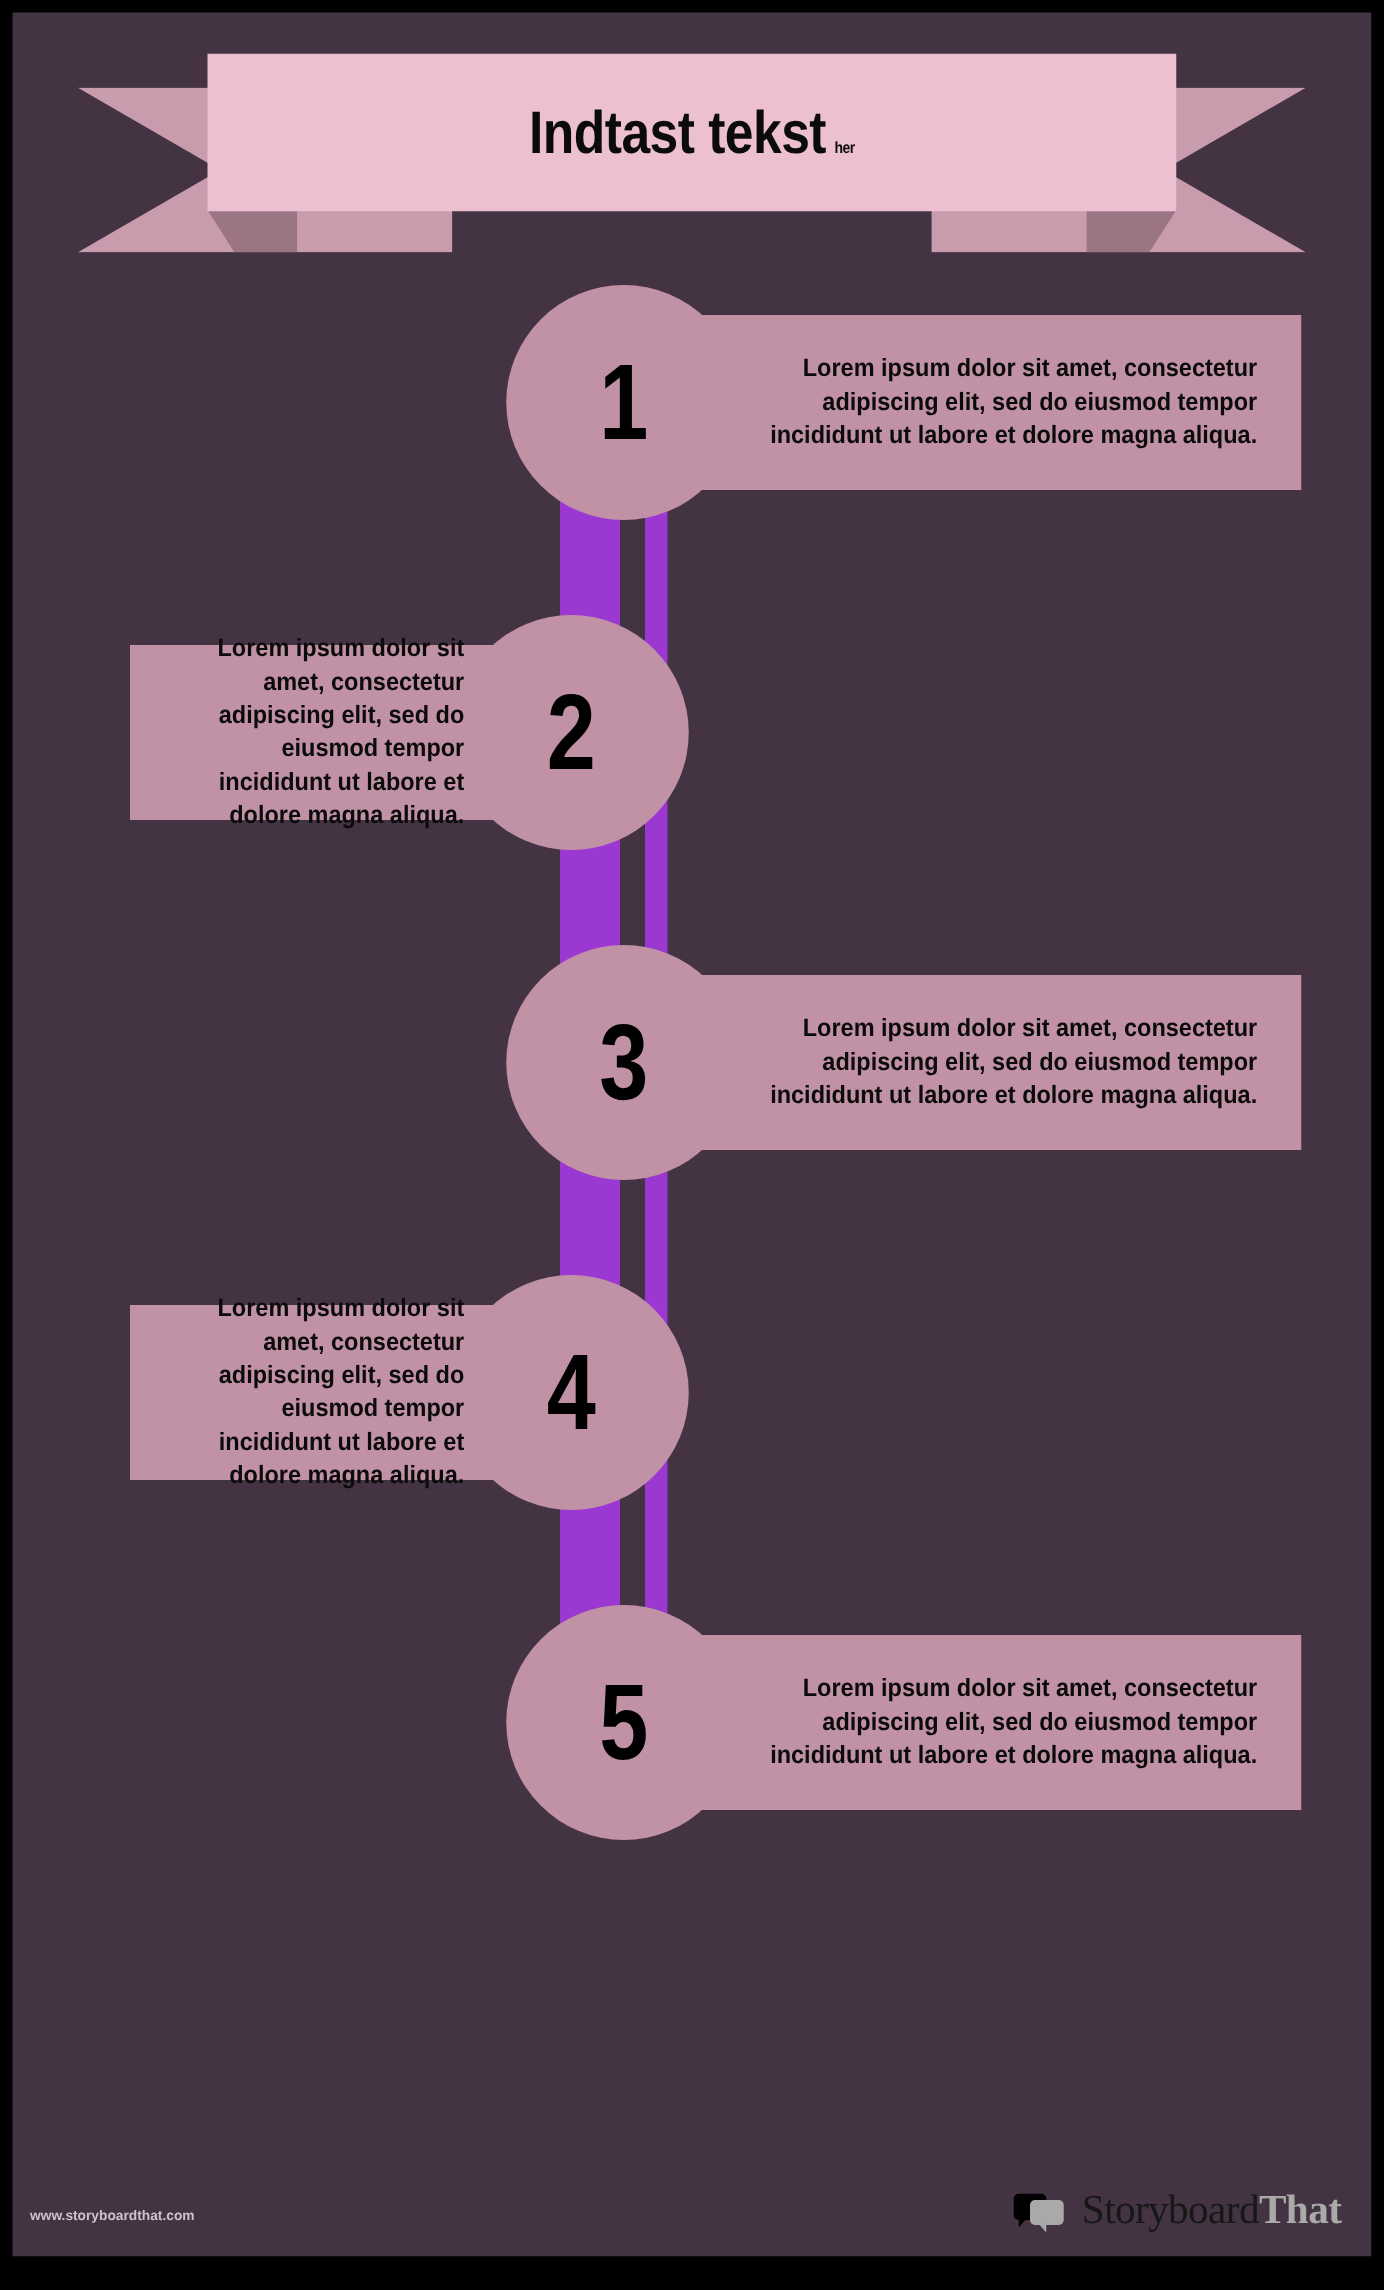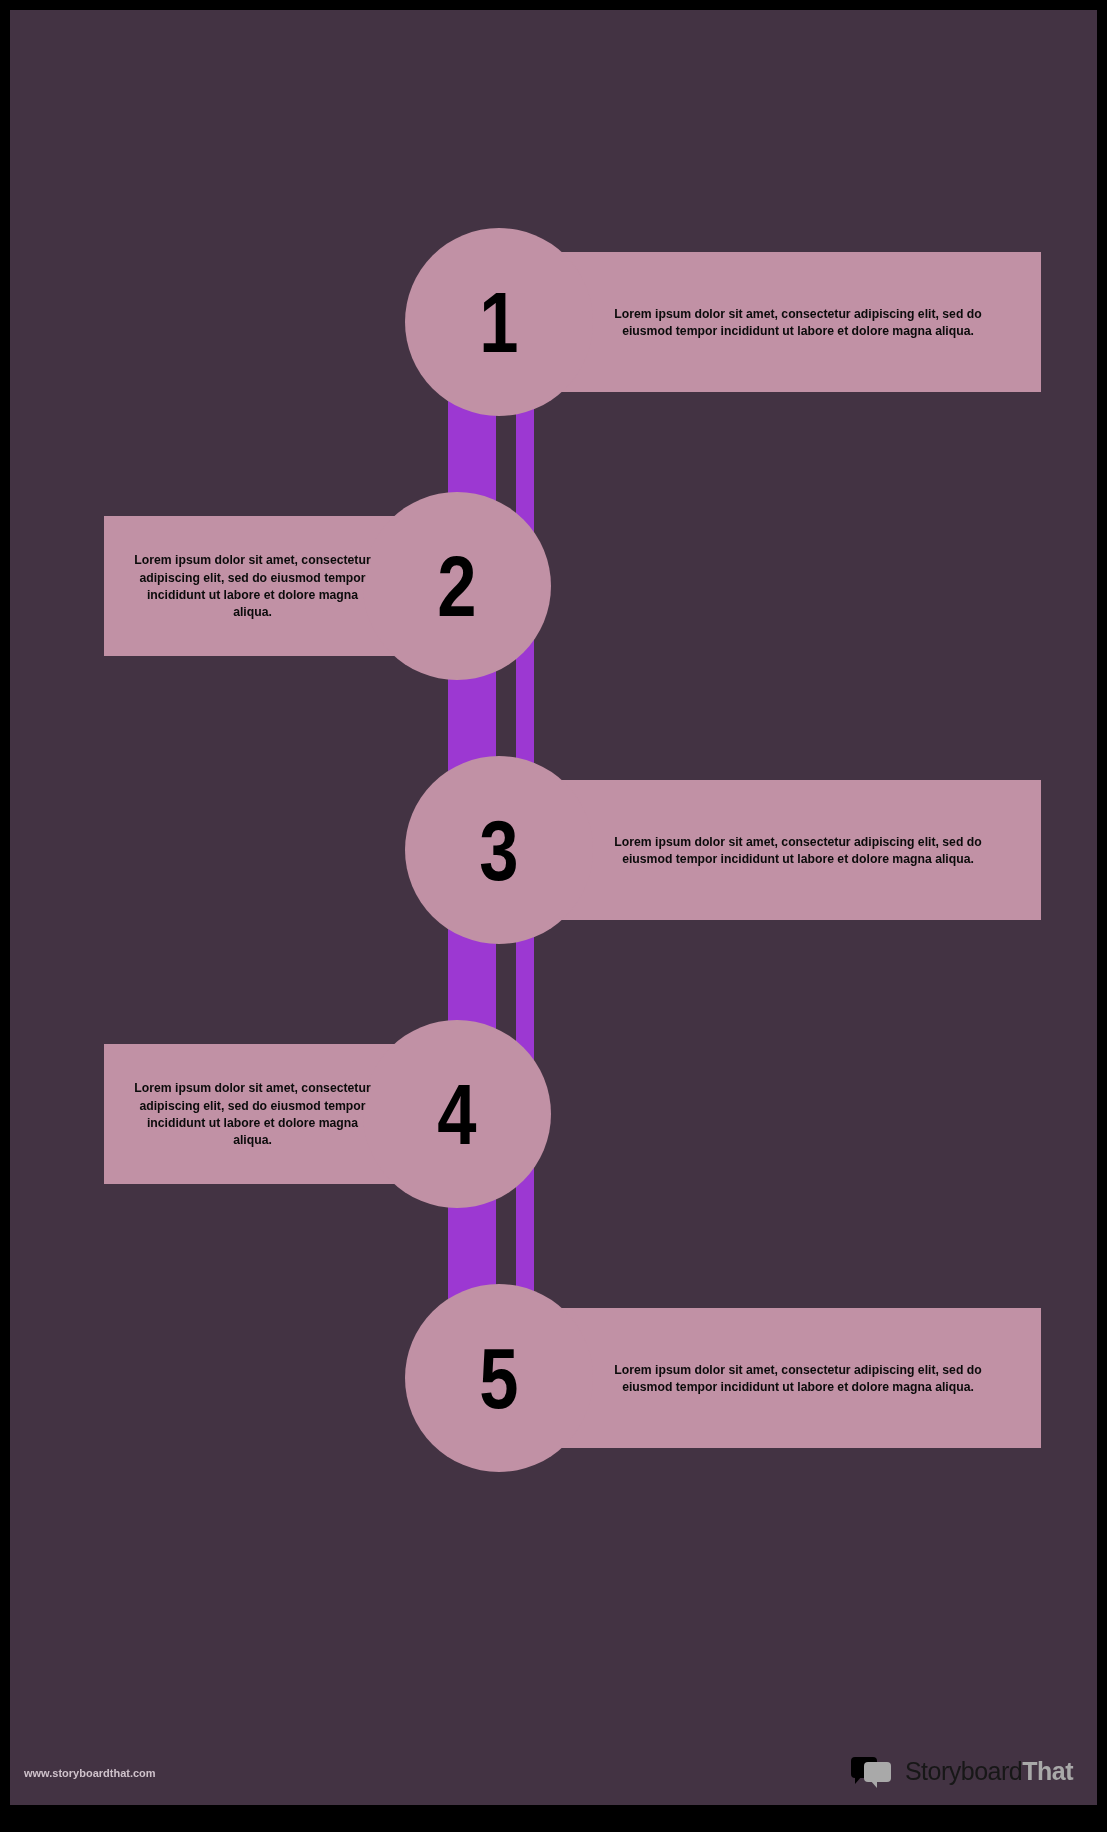--- a/index.html
+++ b/index.html
@@ -138,24 +138,24 @@
     line-height: 1;
   }
   .step-text {
     position: absolute;
     top: 24px;
     height: 140px;
     display: flex;
     align-items: center;
     font-family: "Liberation Sans", sans-serif;
     font-weight: bold;
-    font-size: 13px;
+    font-size: 20px;
     line-height: 1.33;
     color: #0b0b0b;
-    text-align: center;
+    text-align: right;
     box-sizing: border-box;
   }
   .step-text span {
     display: block;
     width: 100%;
     transform: scaleX(0.94);
   }
 
   
   .step-right .step-circle { left: 0; }
@@ -223,34 +223,45 @@
     content: "";
     position: absolute;
     left: 6px;
     bottom: -6px;
     width: 0;
     height: 0;
     border-right: 7px solid #a9a9a9;
     border-bottom: 8px solid transparent;
   }
   .logo-text {
-    font-family: Liberation Sans, sans-serif;
-    font-size: 25px;
+    font-family: Liberation Serif, serif;
+    font-size: 33px;
     letter-spacing: -0.5px;
     white-space: nowrap;
   }
   .logo-text .t1 { color: #171717; }
   .logo-text .t2 { color: #a9a9a9; font-weight: bold; }
 </style>
 </head>
 <body>
 
 <div class="poster">
   <div class="canvas">
 
+    <div class="ribbon">
+      <div class="ribbon-tail ribbon-tail-left"></div>
+      <div class="ribbon-tail ribbon-tail-right"></div>
+      <div class="ribbon-fold ribbon-fold-left"></div>
+      <div class="ribbon-fold ribbon-fold-right"></div>
+      <div class="ribbon-band">
+        <div class="ribbon-title">
+          <span>Indtast tekst</span><span class="ribbon-title-small">her</span>
+        </div>
+      </div>
+    </div>
 
     <div class="connector" style="left:438px; top:330px; width:48px; height:980px;"></div>
     <div class="connector" style="left:506px; top:330px; width:18px; height:980px;"></div>
 
     <div class="step step-right" style="left:395px; right:56px; top:218px;">
       <div class="step-bar"></div>
       <div class="step-circle">
         <span class="step-number">1</span>
       </div>
       <div class="step-text">

